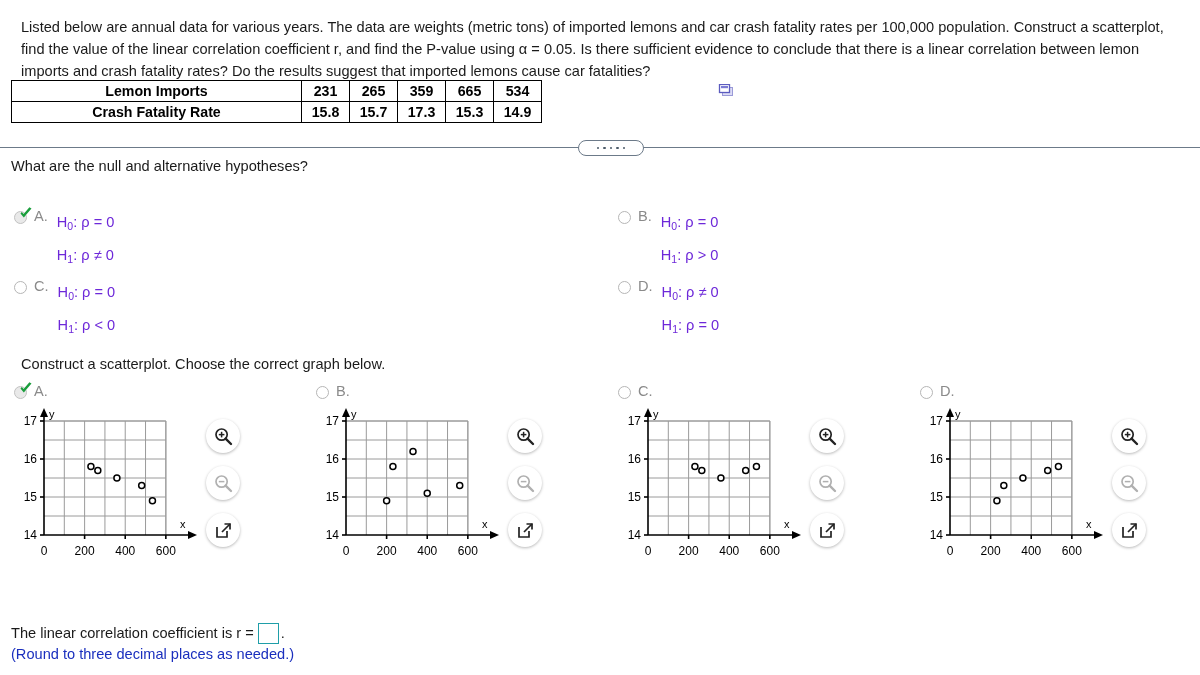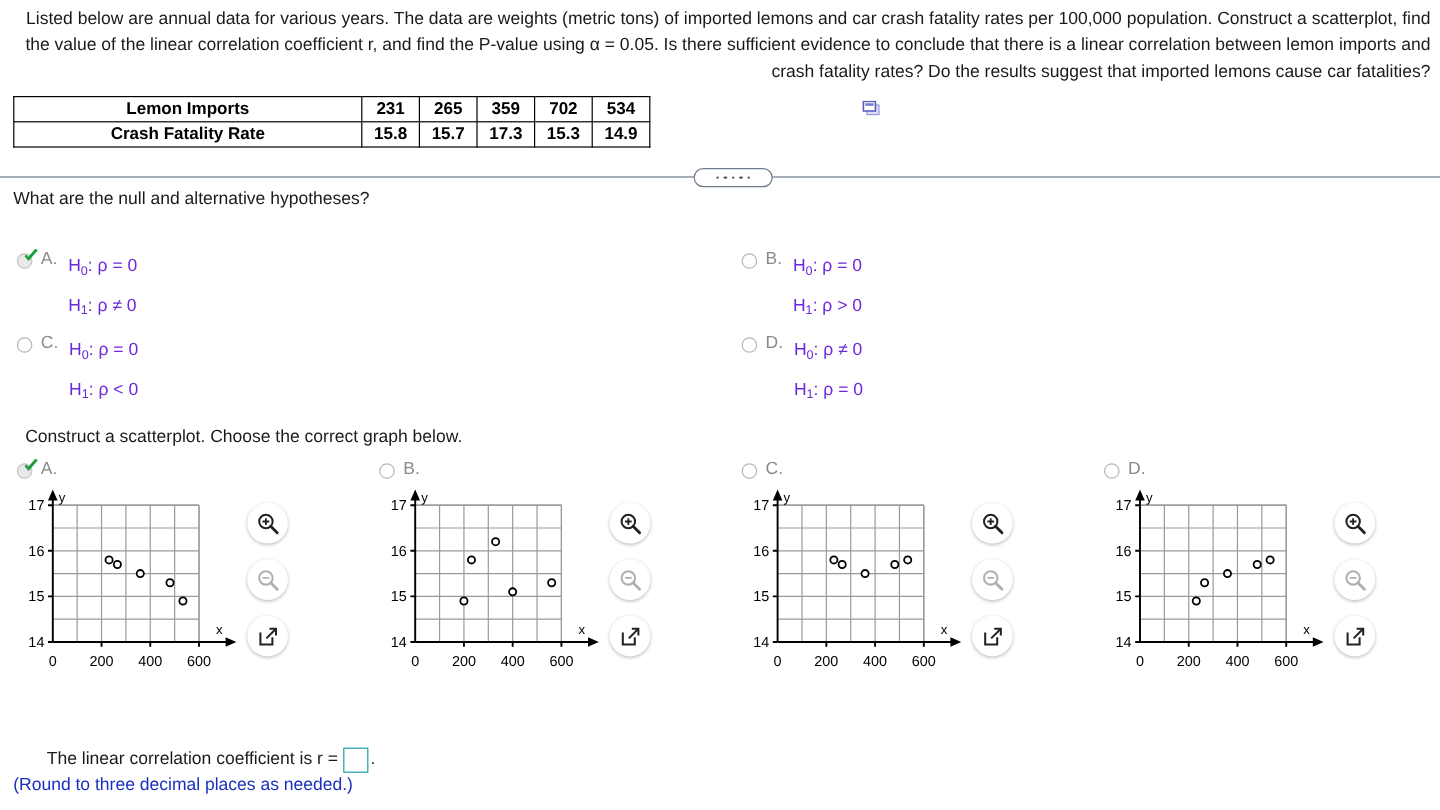--- a/index.html
+++ b/index.html
@@ -14,21 +14,21 @@
   .page { position: relative; width: 1200px; height: 675px; }
 
   
   .problem-text {
     position: absolute;
     left: 10px; top: 5px; width: 1182px;
     font-size: 14.6px;
     line-height: 22px;
     color: #1a1a1a;
   }
-  .problem-text p { margin: 0; text-align: right; }
+  .problem-text p { margin: 11px; }
 
   
   .data-table-wrap {
     position: absolute; left: 11px; top: 80px;
   }
   table.data-table {
     border-collapse: collapse;
     border: 1.5px solid #000;
     background: #fff;
   }
@@ -152,21 +152,21 @@
     width: 34px; height: 34px; border-radius: 50%;
     background: #ffffff;
     box-shadow: 0 1px 3px rgba(0,0,0,0.28);
     display: flex; align-items: center; justify-content: center;
   }
 
   
   .footer { position: absolute; left: 11px; top: 622px; }
   .footer-line1 {
     font-size: 14.6px; color: #1a1a1a;
-    display: flex; align-items: center; height: 22px; margin-left: 28px;
+    display: flex; align-items: center; height: 22px;
   }
   .answer-box {
     display: inline-block;
     width: 21px; height: 21px;
     border: 1.6px solid #1f9ea8;
     background: #ffffff;
     margin: 0 2px 0 4px;
     vertical-align: middle;
   }
   .footer-line2 {
@@ -185,21 +185,21 @@
   </div>
 
   <div class="data-table-wrap">
     <table class="data-table">
       <tbody>
         <tr>
           <td class="rowhead">Lemon Imports</td>
           <td class="val">231</td>
           <td class="val">265</td>
           <td class="val">359</td>
-          <td class="val">702</td>
+          <td class="val">665</td>
           <td class="val">534</td>
         </tr>
         <tr>
           <td class="rowhead">Crash Fatality Rate</td>
           <td class="val">15.8</td>
           <td class="val">15.7</td>
           <td class="val">17.3</td>
           <td class="val">15.3</td>
           <td class="val">14.9</td>
         </tr>

